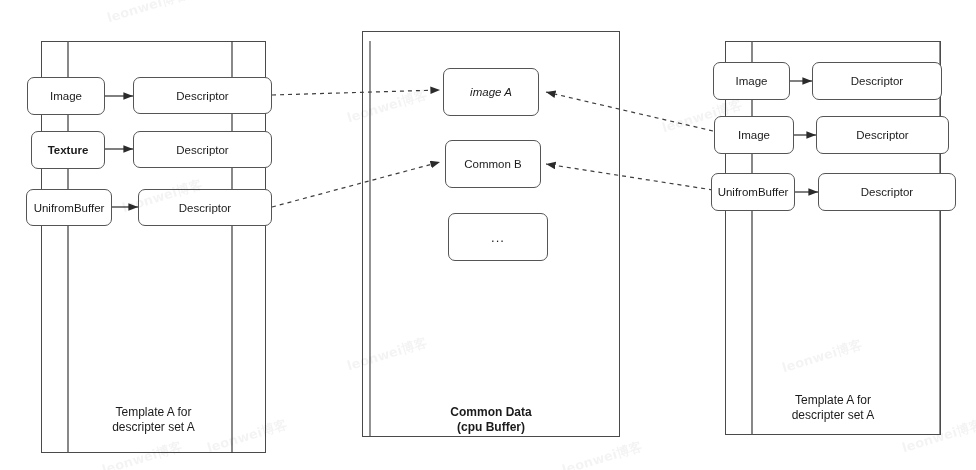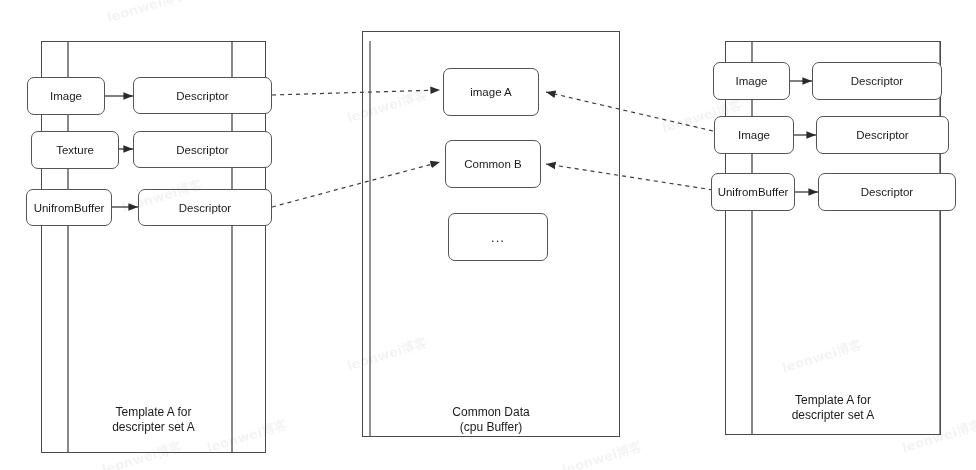--- a/index.html
+++ b/index.html
@@ -128,21 +128,21 @@
   <div class="panel" style="left:41px; top:41px; width:225px; height:412px;"></div>
 
   <div class="panel" style="left:362px; top:31px; width:258px; height:406px;"></div>
 
   <div class="panel" style="left:725px; top:41px; width:216px; height:394px;"></div>
 
   <div class="node" style="left:27px; top:77px; width:78px; height:38px;">
     <span>Image</span>
   </div>
 
-  <div class="node" style="left:31px; top:131px; width:88px; height:38px;">
+  <div class="node" style="left:31px; top:131px; width:74px; height:38px;font-weight:bold;">
     <span>Texture</span>
   </div>
 
   <div class="node" style="left:26px; top:189px; width:86px; height:37px;">
     <span>UnifromBuffer</span>
   </div>
 
   <div class="node" style="left:133px; top:77px; width:139px; height:37px;">
     <span>Descriptor</span>
   </div>
@@ -151,33 +151,33 @@
     <span>Descriptor</span>
   </div>
 
   <div class="node" style="left:138px; top:189px; width:134px; height:37px;">
     <span>Descriptor</span>
   </div>
 
   <div class="panel-caption" style="left:41px; top:405px; width:225px;">Template A for
 descripter set A</div>
 
-  <div class="node" style="left:443px; top:68px; width:96px; height:48px;">
+  <div class="node" style="left:443px; top:68px; width:96px; height:48px;font-style:italic;">
     <span>image A</span>
   </div>
 
   <div class="node" style="left:445px; top:140px; width:96px; height:48px;">
     <span>Common B</span>
   </div>
 
   <div class="node ellipsis" style="left:448px; top:213px; width:100px; height:48px;">
     <span>...</span>
   </div>
 
-  <div class="panel-caption" style="left:362px; top:405px; width:258px;">Common Data
+  <div class="panel-caption" style="left:362px; top:405px; width:258px;font-weight:bold;">Common Data
 (cpu Buffer)</div>
 
   <div class="node" style="left:713px; top:62px; width:77px; height:38px;">
     <span>Image</span>
   </div>
 
   <div class="node" style="left:714px; top:116px; width:80px; height:38px;">
     <span>Image</span>
   </div>
 

